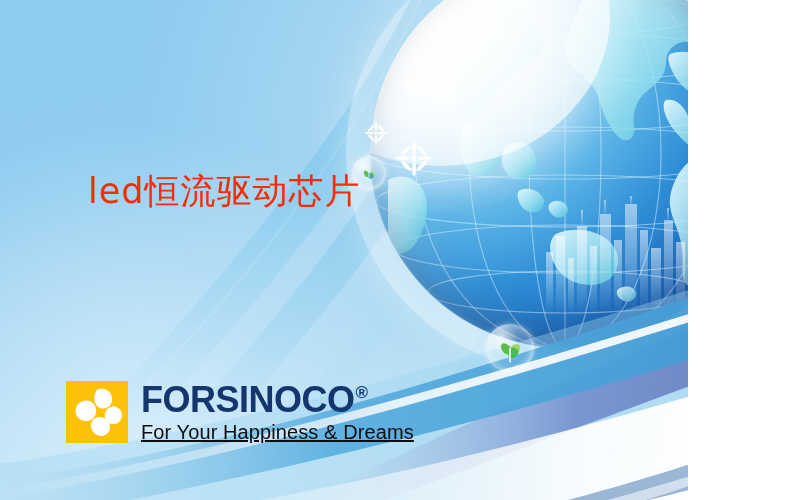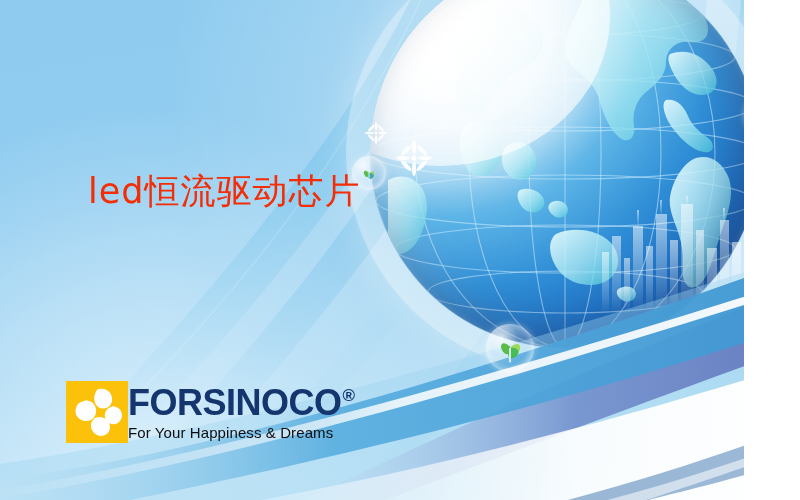--- a/index.html
+++ b/index.html
@@ -1,20 +1,20 @@
 <!DOCTYPE html>
 <html><head>
 <meta charset="utf-8">
 <style>
   html,body{margin:0;padding:0;background:#fff;}
   body{font-family:"Liberation Sans","DejaVu Sans",sans-serif;}
 
   #banner{
     position:relative;
-    width:744px;height:500px;
+    width:688px;height:500px;
     overflow:hidden;
     background:linear-gradient(170deg,#8ecbef 0%,#92cdf0 35%,#a4d6f2 62%,#bde2f6 82%,#cfe9f7 100%);
   }
 
   
   .sky-glow{
     position:absolute;inset:0;
     background:radial-gradient(circle at 20% 88%, rgba(220,240,252,.85) 0%, rgba(220,240,252,0) 45%),
                radial-gradient(circle at 72% 18%, rgba(255,255,255,.35) 0%, rgba(255,255,255,0) 55%);
     pointer-events:none;
@@ -79,38 +79,38 @@
     font-size:35px;
     line-height:62px;
     letter-spacing:1px;
     white-space:nowrap;
   }
   .headline .line2{display:block;padding-left:14px;}
 
   
   .logo{
     position:absolute;left:66px;top:381px;
-    display:flex;align-items:center;
+    display:flex;align-items:center;gap:13px;
   }
   .logo-mark{
     width:62px;height:62px;background:#fcc10a;
     position:relative;flex:none;
   }
   .logo-text{display:flex;flex-direction:column;line-height:1;}
   .logo-word{
     display:flex;align-items:flex-start;
     color:#15356e;
     font-family:"Liberation Sans","DejaVu Sans",sans-serif;
     font-weight:bold;font-size:36px;letter-spacing:-.5px;
   }
   .logo-reg{font-size:17px;line-height:1;margin-top:2px;margin-left:1px;}
   .logo-tag{
     color:#0d0d12;
     font-family:"Liberation Sans","DejaVu Sans",sans-serif;
-    font-size:15px;margin-top:4px;letter-spacing:.1px;white-space:nowrap;
+    font-size:20px;margin-top:4px;letter-spacing:.1px;white-space:nowrap;text-decoration:underline;
   }
 </style>
 </head>
 <body>
 
 <div id="banner">
 
   <div class="sky-glow"></div>
 
   <svg class="ribbons" width="800" height="500" viewBox="0 0 800 500">

